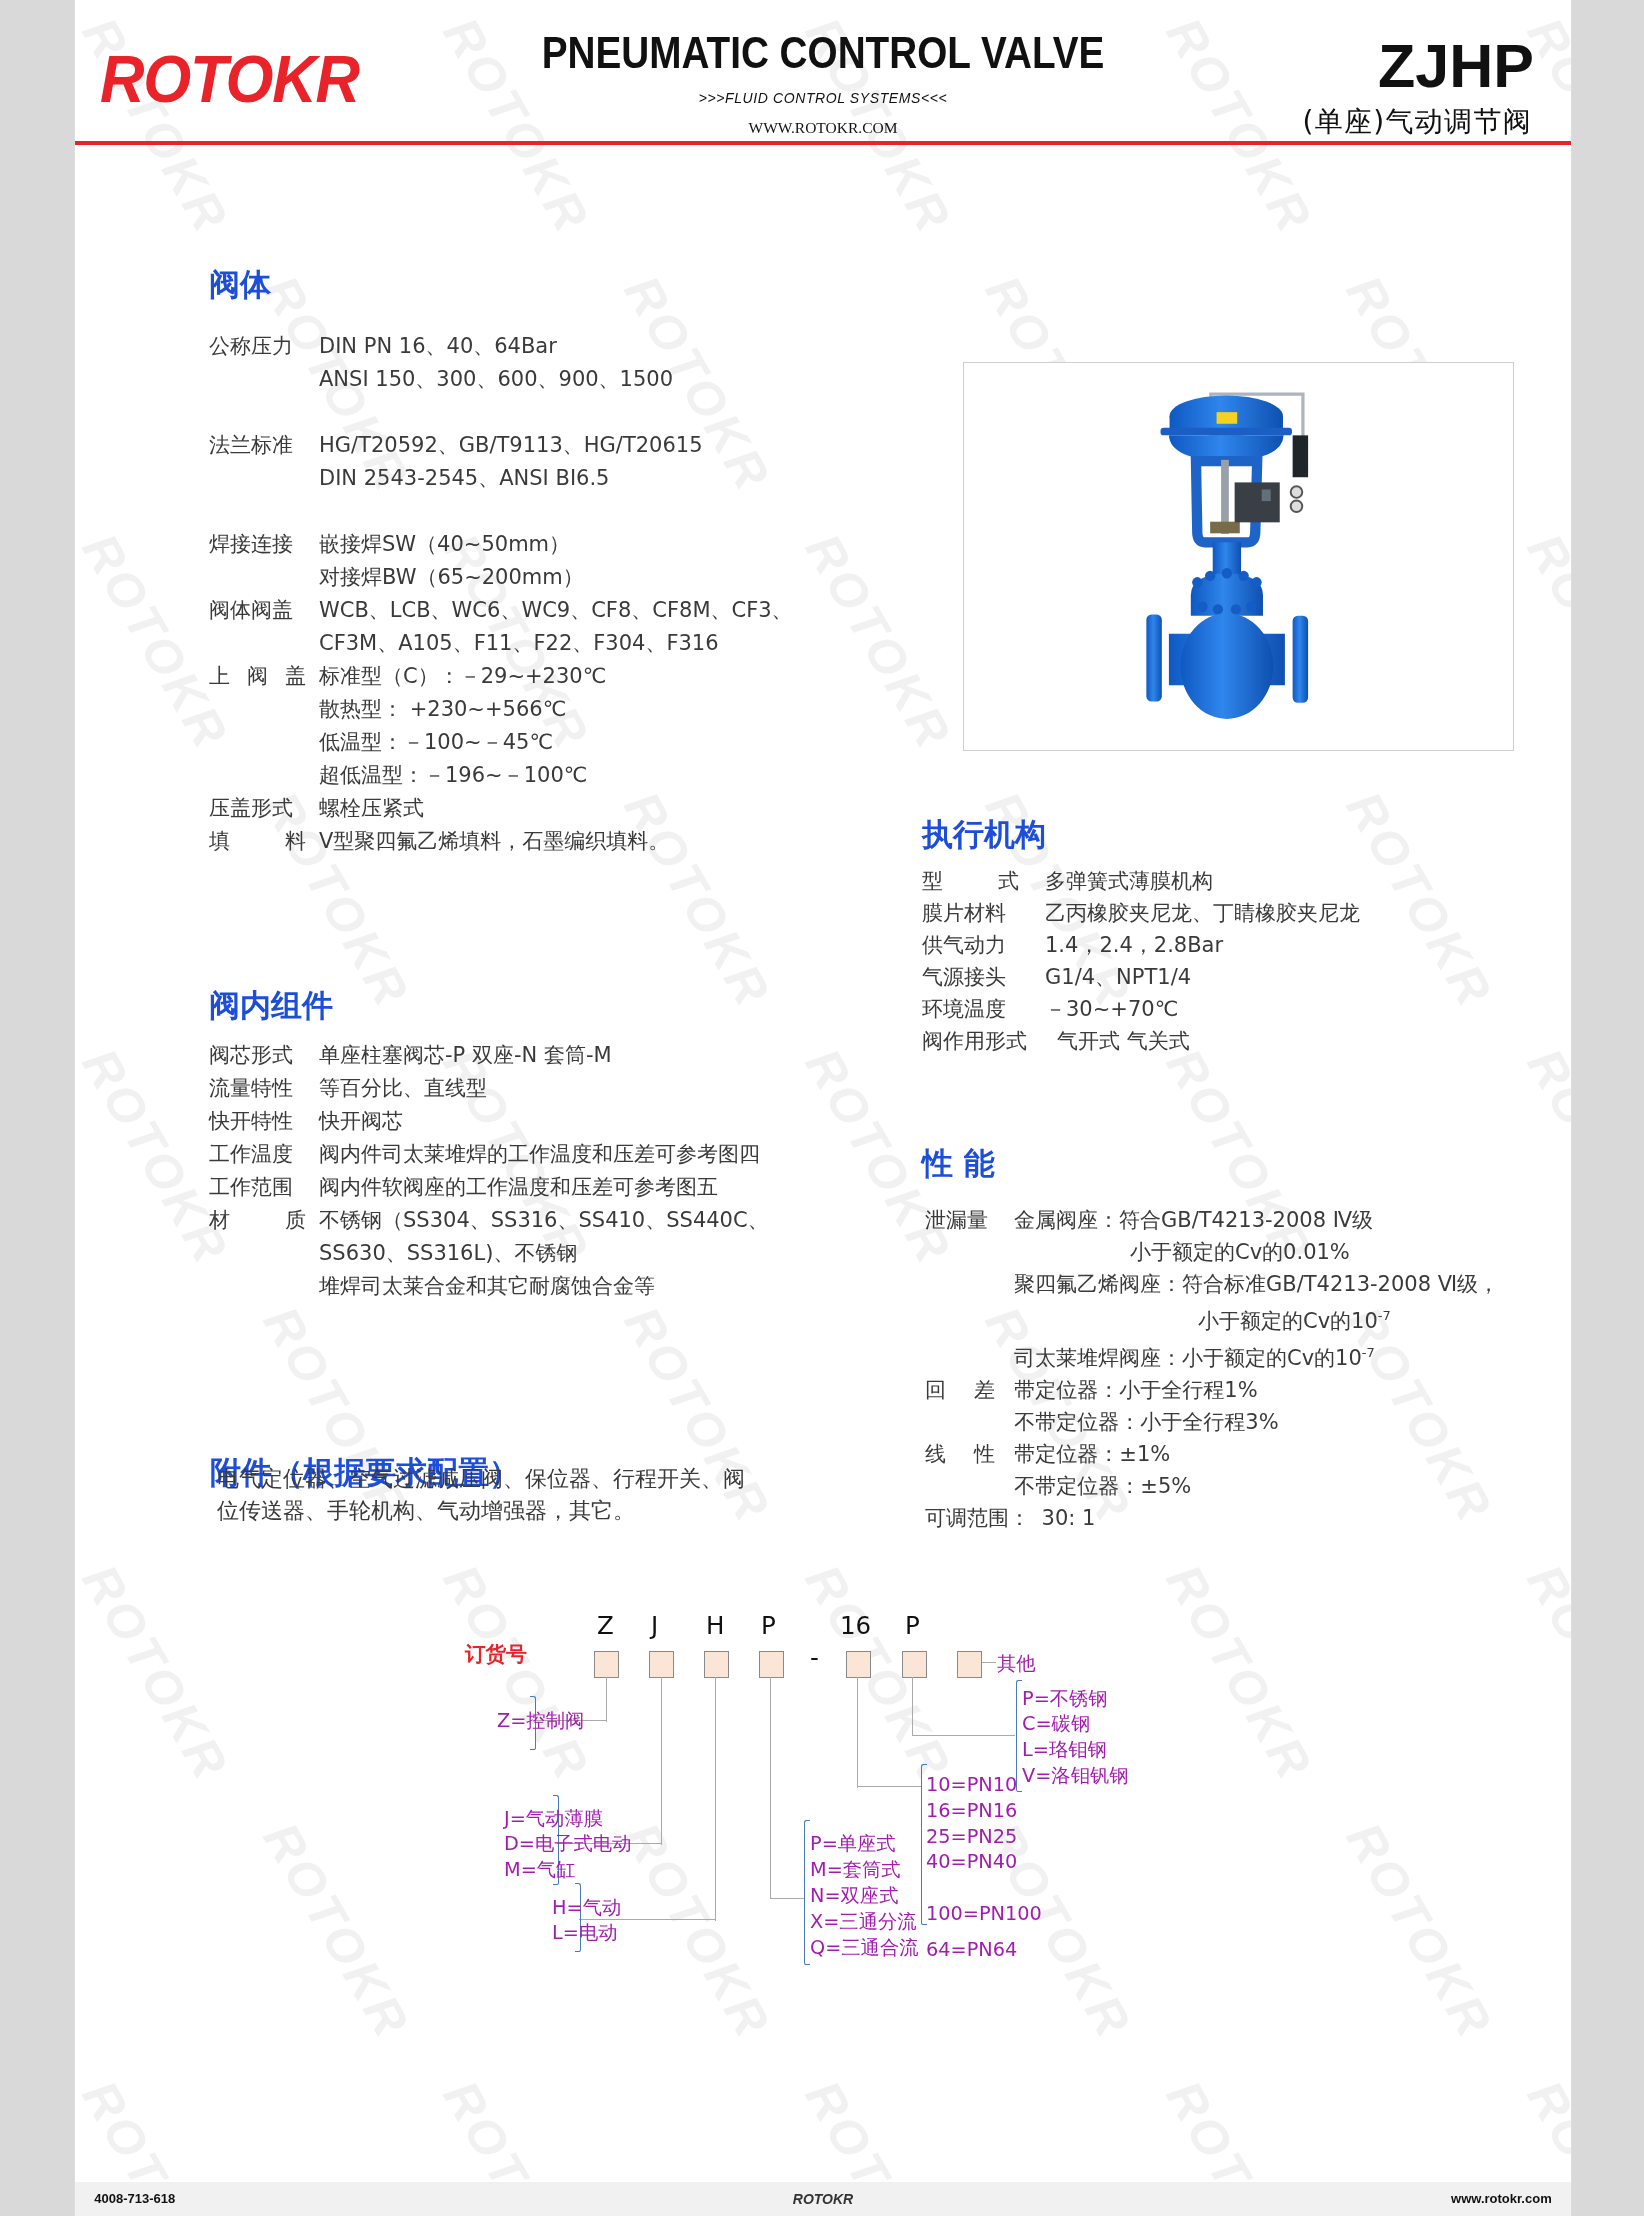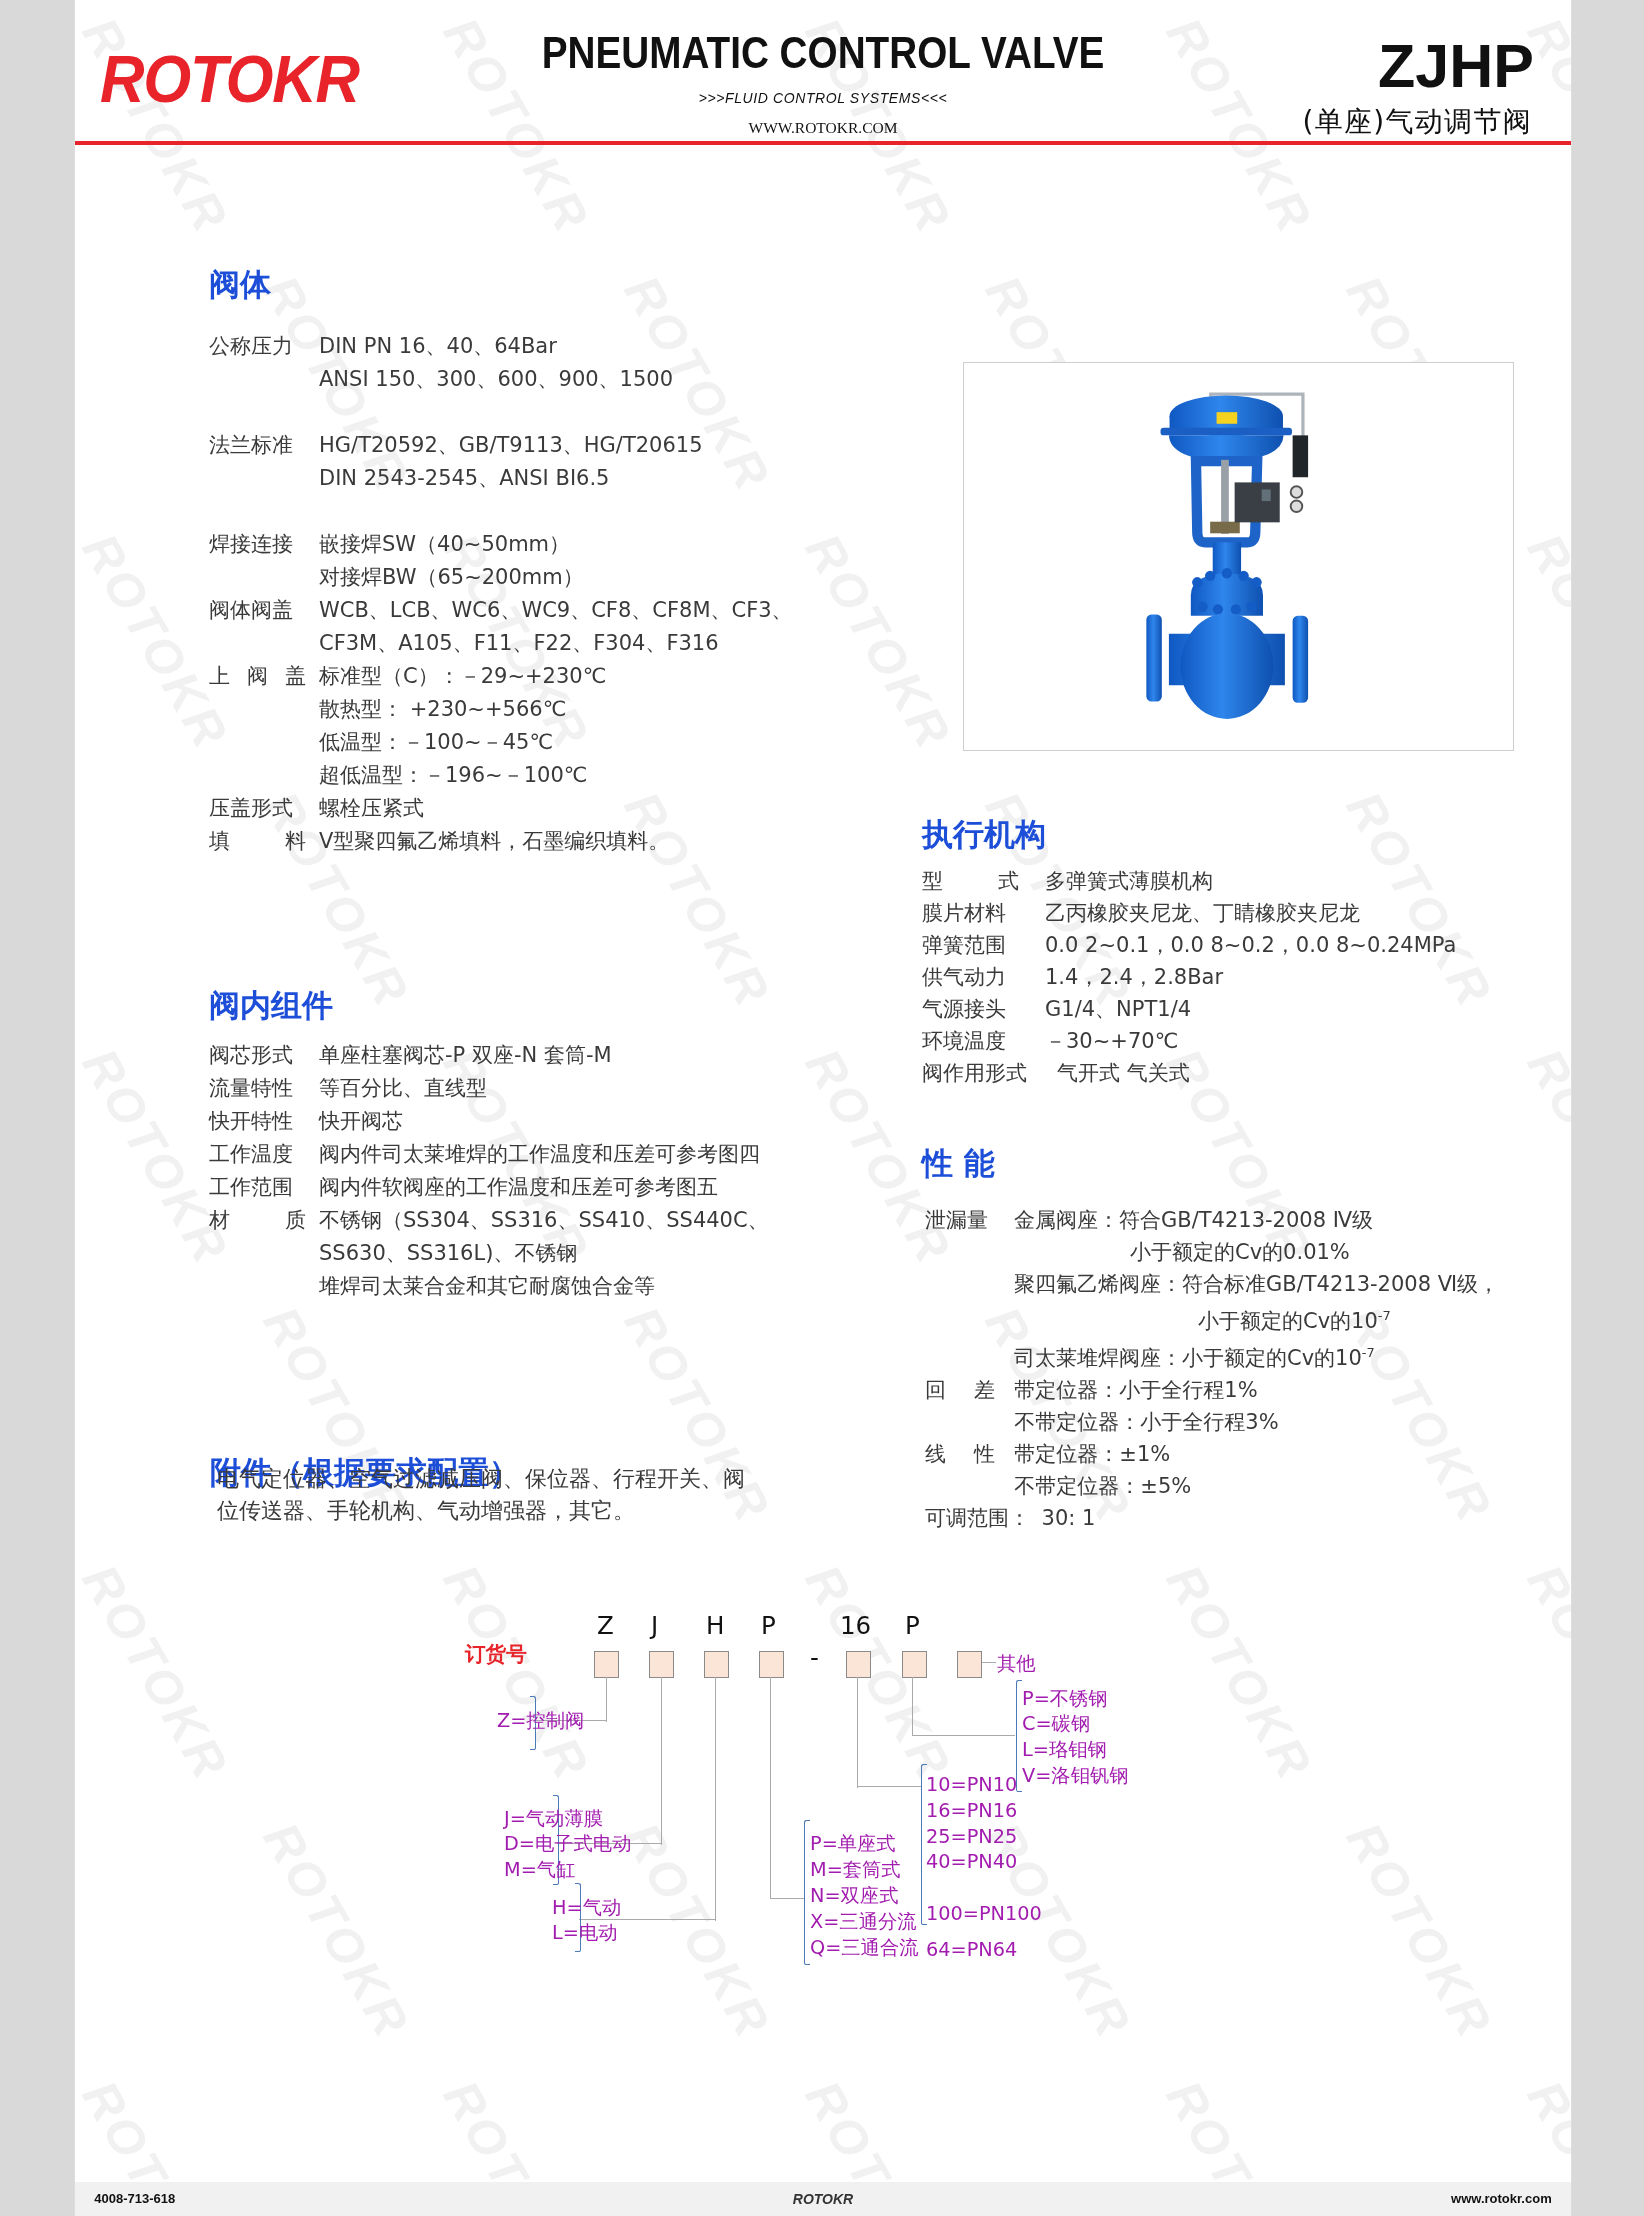--- a/index.html
+++ b/index.html
@@ -257,24 +257,20 @@
       <div class="row">
         <div class="rl j">
           <span>型</span>
           <span>式</span>
         </div>
         <div>   多弹簧式薄膜机构</div>
       </div>
       <div class="row">
         <div class="rl">膜片材料</div>
         <div>乙丙橡胶夹尼龙、丁睛橡胶夹尼龙</div>
-      </div>
-      <div class="row">
-        <div class="rl">弹簧范围</div>
-        <div>0.0 2~0.1，0.0 8~0.2，0.0 8~0.24MPa</div>
       </div>
       <div class="row">
         <div class="rl">供气动力</div>
         <div>1.4，2.4，2.8Bar</div>
       </div>
       <div class="row">
         <div class="rl">气源接头</div>
         <div>G1/4、NPT1/4</div>
       </div>
       <div class="row">

